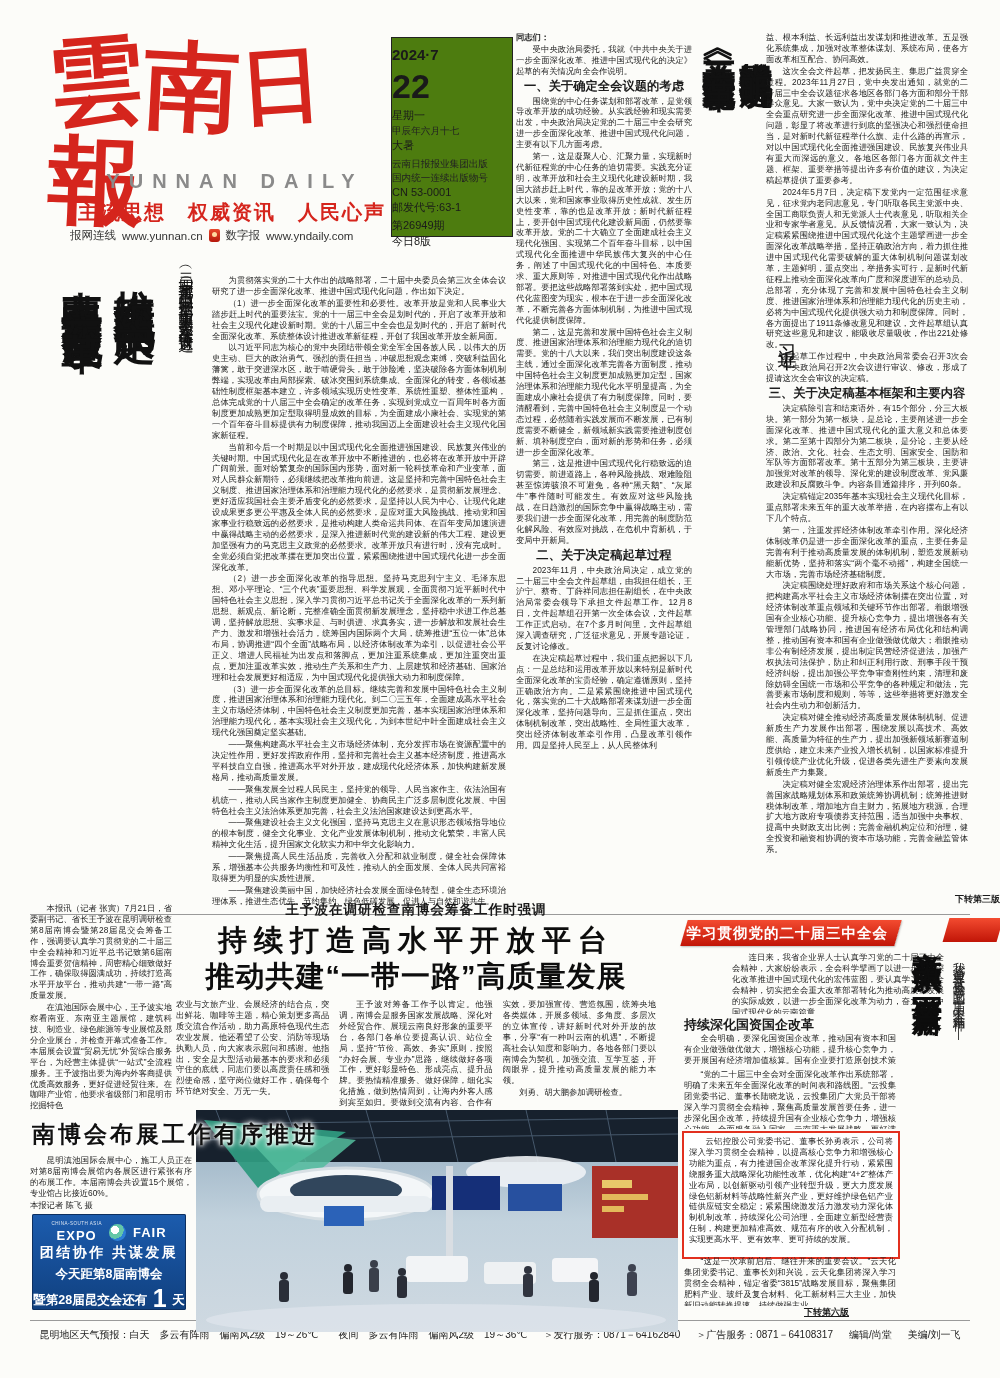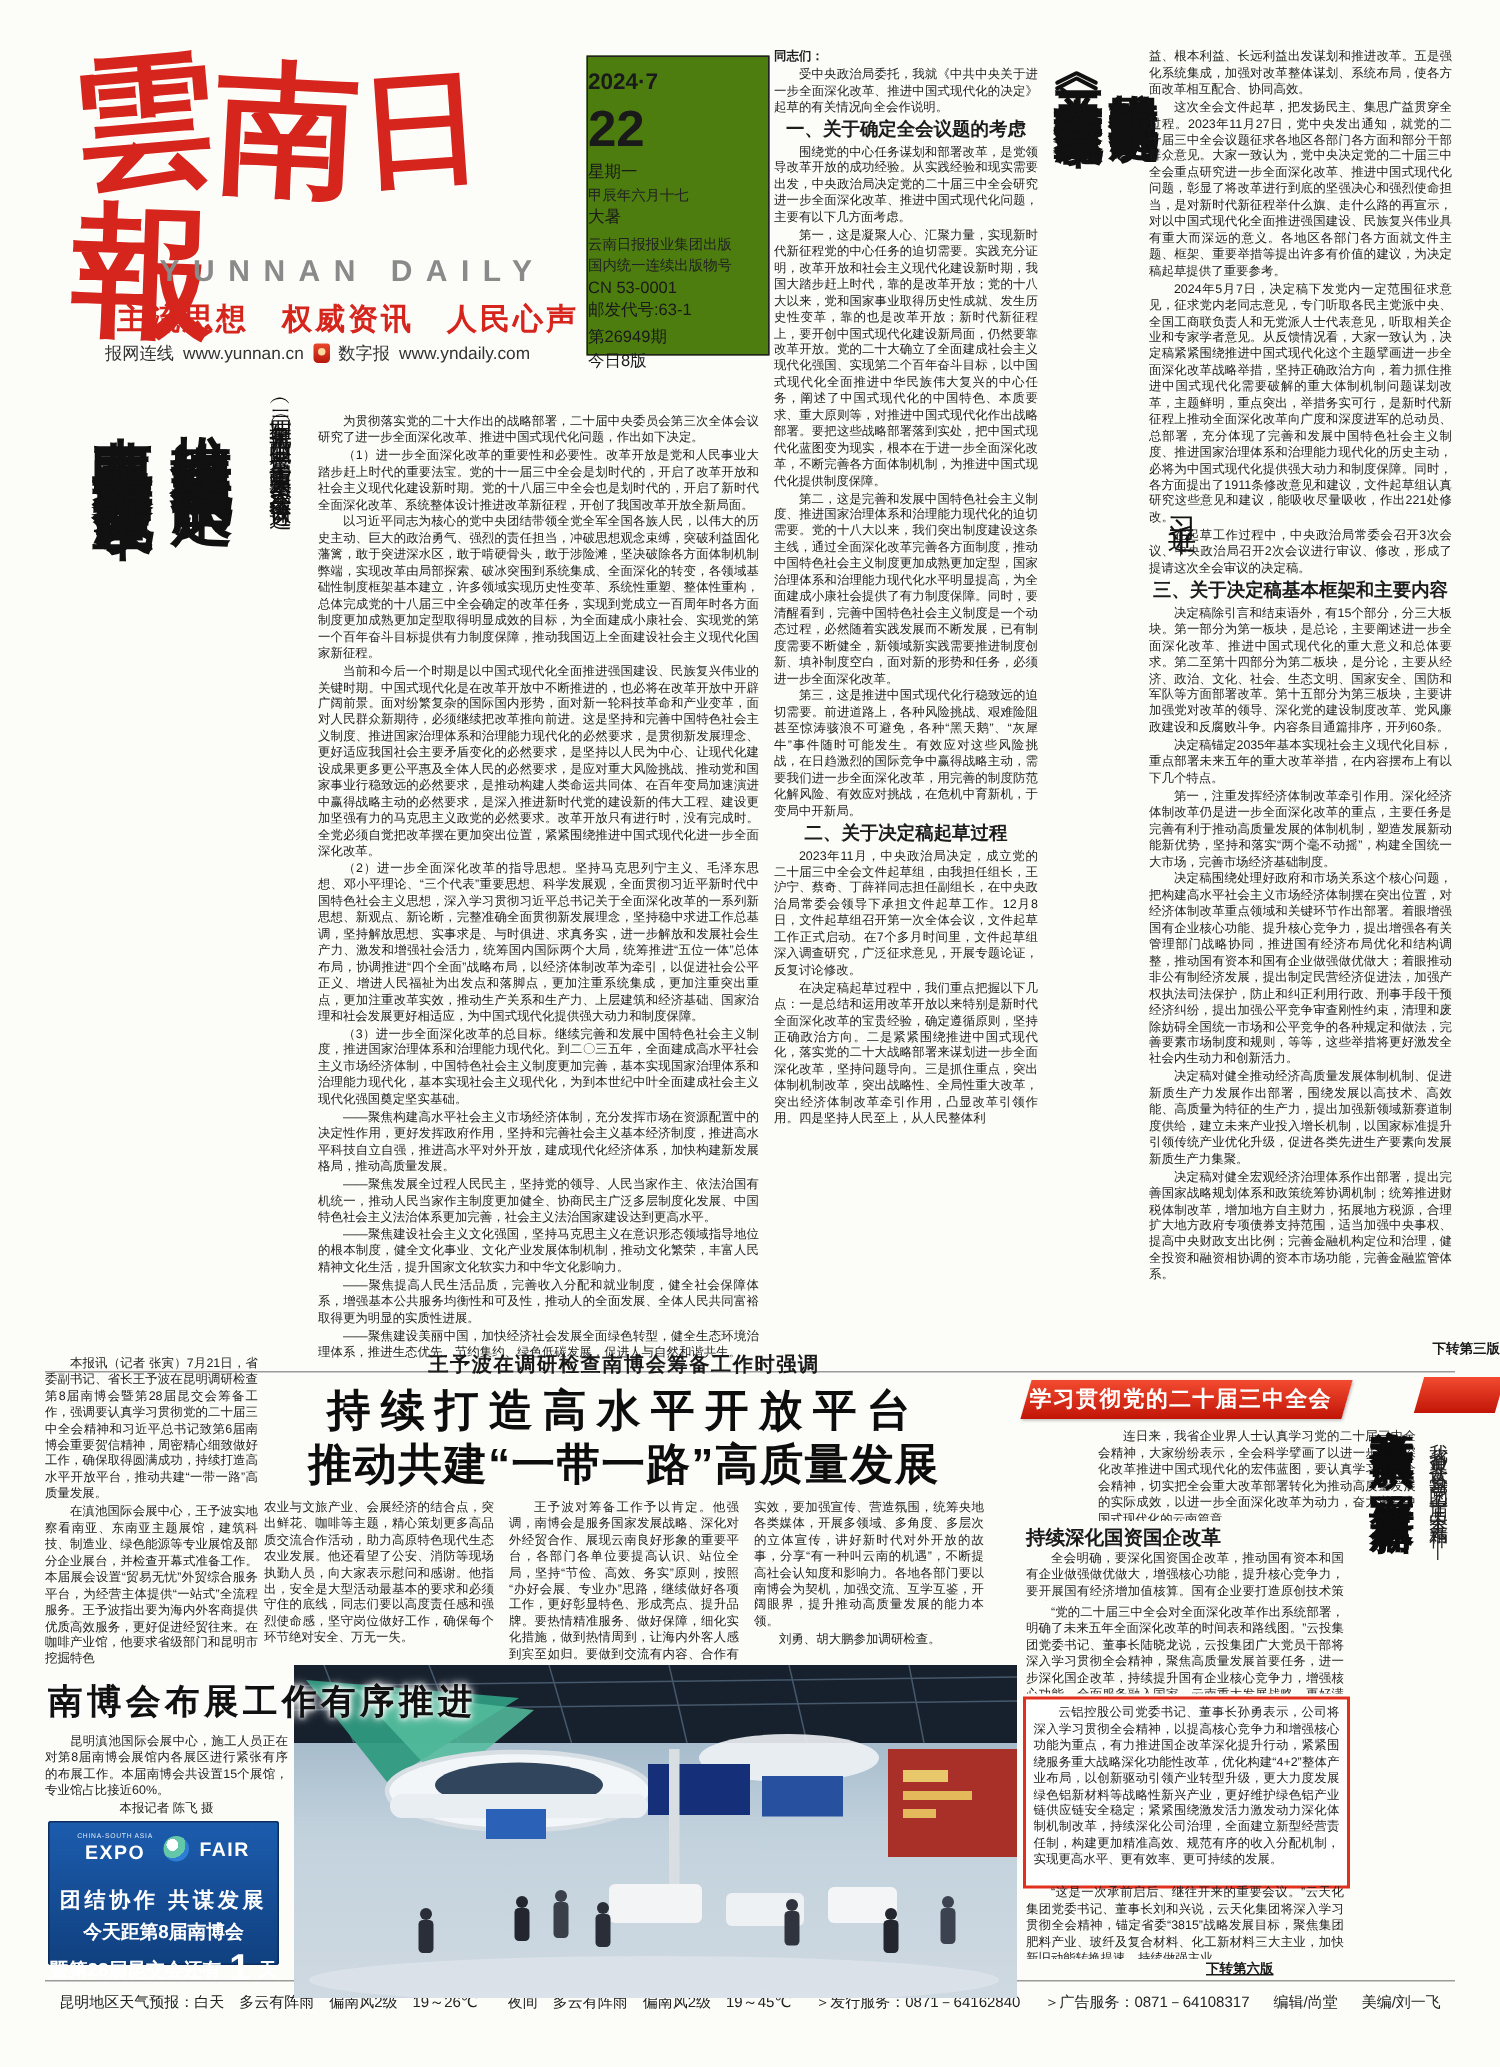--- a/index.html
+++ b/index.html
@@ -46,21 +46,21 @@
   
   .nbh-head{font-size:23px;font-weight:900;letter-spacing:3px;color:#111;
             text-shadow:0 0 3px #fff,0 0 5px #fff,0 0 7px #fff;}
   
   .cdbox{background:linear-gradient(180deg,#1c5cae 0%,#10407f 100%);color:#fff;text-align:center;
          border-radius:2px;box-shadow:0 0 0 1px #0c2f60 inset;}
   .cd-logos{display:flex;justify-content:center;align-items:center;gap:7px;margin-top:7px;}
   .cd-exposm{font-size:4.5px;letter-spacing:.5px;opacity:.85;}
   .cd-expo{font-size:13px;font-weight:900;letter-spacing:1px;color:#fff;}
   .cd-globe{width:17px;height:17px;border-radius:50%;background:radial-gradient(circle at 35% 35%,#ffffff 0 25%,#64c7a8 26% 55%,#2d7fd6 56% 100%);}
-  .cd-slogan{font-size:14px;font-weight:900;letter-spacing:2.5px;margin-top:14px;}
+  .cd-slogan{font-size:14px;font-weight:900;letter-spacing:2.5px;margin-top:0;}
   .cd-l2{font-size:12.5px;font-weight:bold;margin-top:4px;}
   .cd-l3{font-size:12.5px;font-weight:bold;margin-top:1px;}
   .cd-day{font-size:25px;font-weight:900;vertical-align:-3px;padding:0 2px;}
   
   .banner{background:linear-gradient(180deg,#f34b30,#c11507);transform:skewX(-16deg);
           box-shadow:1px 1px 2px rgba(0,0,0,.25);}
   .banner-label{color:#fff;font-size:14.5px;font-weight:bold;letter-spacing:1px;text-align:center;line-height:26px;
                 transform:skewX(16deg);}
   .banner-tail{background:linear-gradient(180deg,#f34b30,#c11507);transform:skewX(-16deg);}
   .sub-head{font-size:13px;font-weight:bold;text-align:left;}
@@ -242,21 +242,21 @@
           </g>
       </g>
       <ellipse cx="240" cy="210" rx="230" ry="16" fill="#dfe6ec" opacity="0.7"></ellipse>
     </svg>
   </div>
 
   <div class="abs nbh-head" style="left:32px;top:1119px;width:420px;z-index:3;">南博会布展工作有序推进</div>
   <div class="abs bt" style="left:30px;top:1155px;width:162px;height:46px;">
     <p>昆明滇池国际会展中心，施工人员正在对第8届南博会展馆内各展区进行紧张有序的布展工作。本届南博会共设置15个展馆，专业馆占比接近60%。</p>
   </div>
-  <div class="abs bt" style="left:30px;top:1200px;width:162px;text-align:center;">本报记者 陈飞 摄</div>
+  <div class="abs bt" style="left:30px;top:1200px;width:162px;text-align:left;">本报记者 陈飞 摄</div>
 
   <div class="abs cdbox" style="left:32px;top:1214px;width:154px;height:96px;z-index:2;">
     <div class="cd-logos">
       <span style="text-align:center;">
         <span class="cd-exposm" style="display:block;">CHINA-SOUTH ASIA</span>
         <span class="cd-expo">EXPO</span>
       </span>
       <span class="cd-globe"></span>
       <span class="cd-expo">FAIR</span>
     </div>
@@ -290,20 +290,20 @@
   <div class="abs bt" style="left:684px;top:1256px;width:212px;height:50px;">
     <p>“这是一次承前启后、继往开来的重要会议。”云天化集团党委书记、董事长刘和兴说，云天化集团将深入学习贯彻全会精神，锚定省委“3815”战略发展目标，聚焦集团肥料产业、玻纤及复合材料、化工新材料三大主业，加快新旧动能转换提速，持续做强主业。</p>
   </div>
   <div class="abs jump" style="left:729px;top:1306px;width:120px;text-decoration:underline;">下转第六版</div>
 
   <div class="abs vr vbig" style="left:906px;top:928px;height:404px;">高举改革大旗　谱写发展新篇</div>
   <div class="abs vr vkick" style="left:950px;top:952px;height:350px;">我省企业界认真学习党的二十届三中全会精神——</div>
 
   <div class="abs rule" style="left:30px;top:1320px;width:940px;height:1px;"></div>
   <div class="abs footer" style="left:30px;top:1328px;width:940px;">
-    <span>昆明地区天气预报：白天　多云有阵雨　偏南风2级　19～26℃　　夜间　多云有阵雨　偏南风2级　19～45℃</span>
+    <span>昆明地区天气预报：白天　多云有阵雨　偏南风2级　19～26℃　　夜间　多云有阵雨　偏南风2级　19～36℃</span>
     <span>＞发行服务：0871－64162840</span>
     <span>＞广告服务：0871－64108317</span>
     <span>编辑/尚堂</span>
     <span>美编/刘一飞</span>
   </div>
 
 </div>
 
 </body></html>

